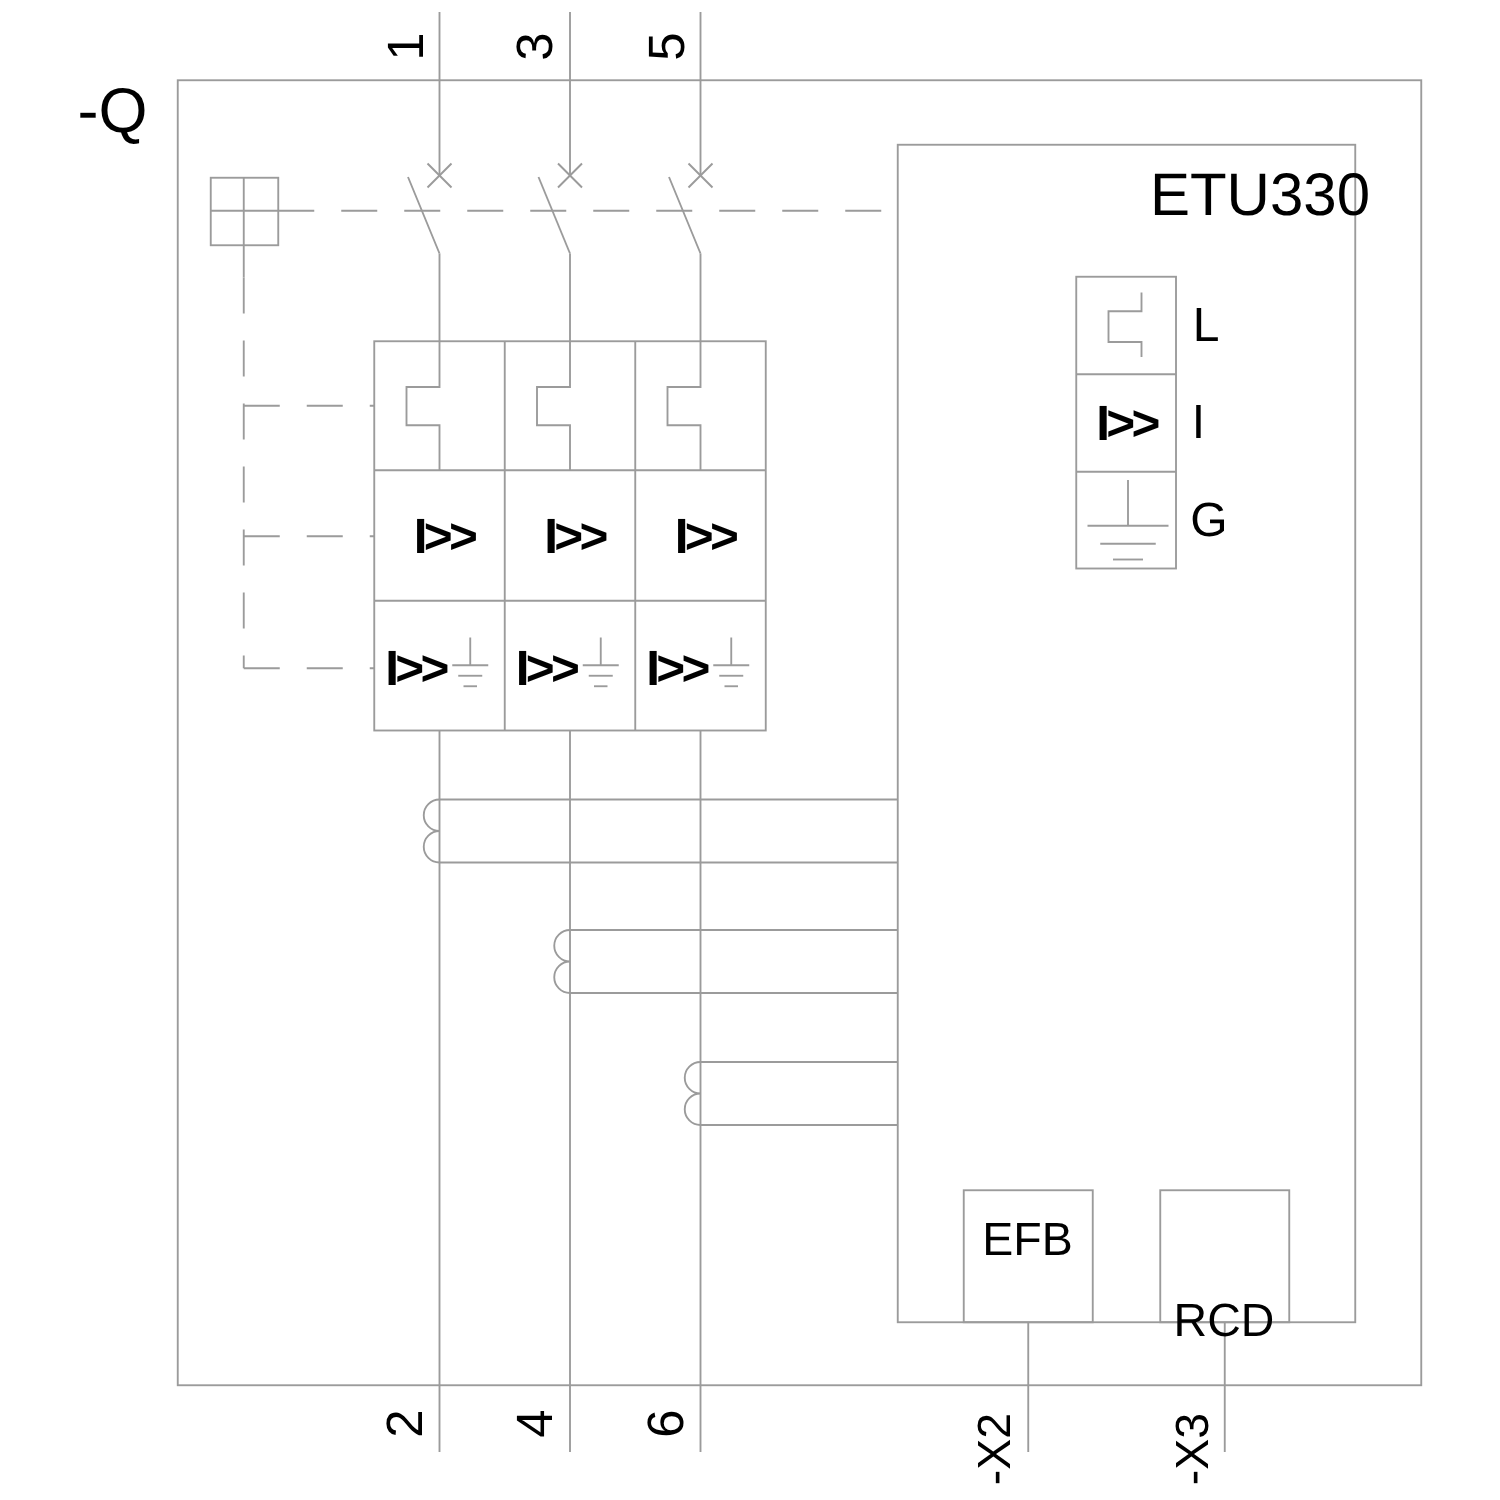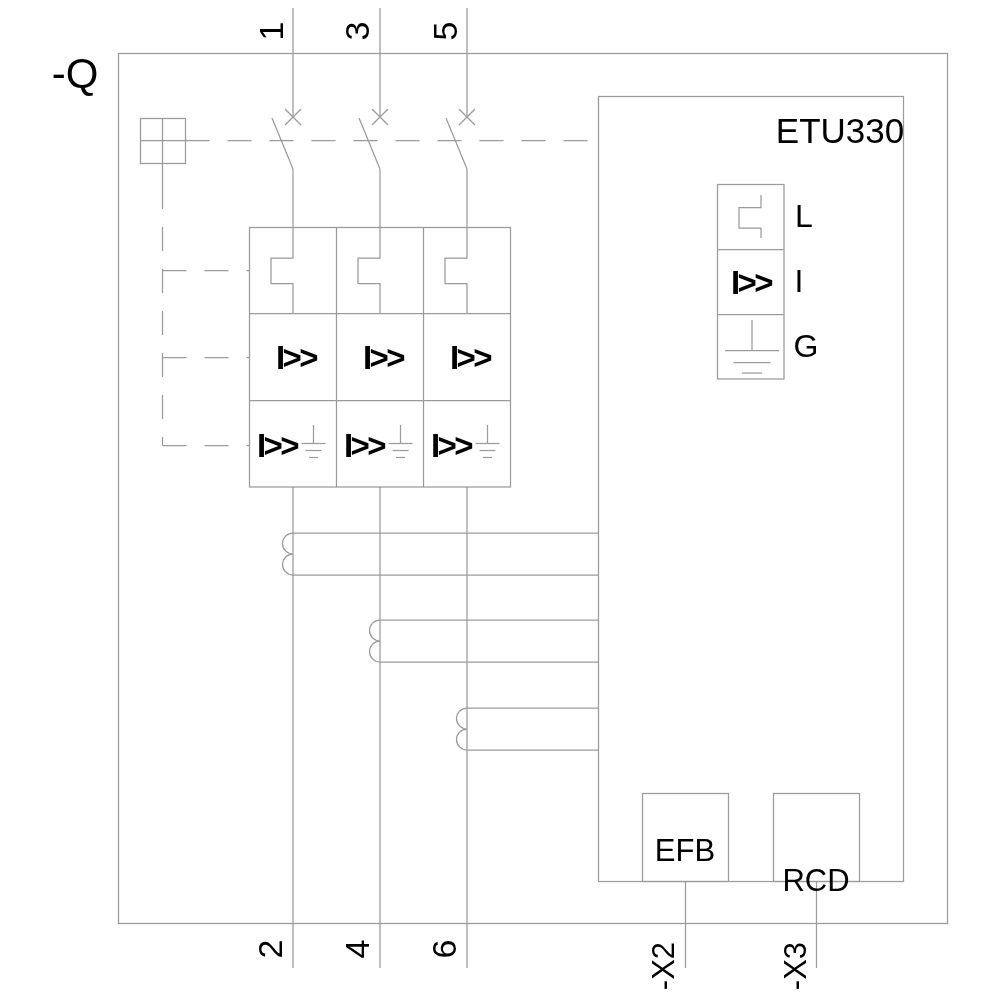--- a/index.html
+++ b/index.html
@@ -38,21 +38,21 @@
     white-space: nowrap;
     transform: translate(-50%, -50%);
     line-height: 1;
   }
   .rot {
     transform: translate(-50%, -50%) rotate(-90deg);
   }
   .sz-q   { font-size: 42px; }
   .sz-term{ font-size: 34px; }
   .sz-aux { font-size: 31px; }
-  .sz-etu { font-size: 35px; }
+  .sz-etu { font-size: 40px; }
   .sz-fn  { font-size: 32px; }
   .sz-mod { font-size: 31px; }
   .isym {
     font-size: 33px;
     font-weight: bold;
     letter-spacing: -2.5px;
   }
 </style>
 </head>
 <body>
@@ -198,21 +198,21 @@
   <div class="lbl sz-fn" style="left:806px; top:346px;">G</div>
 
   <div class="lbl isym" style="left:296px; top:357px;">I&gt;&gt;</div>
   <div class="lbl isym" style="left:383px; top:357px;">I&gt;&gt;</div>
   <div class="lbl isym" style="left:470px; top:357px;">I&gt;&gt;</div>
 
   <div class="lbl isym" style="left:277px; top:445px;">I&gt;&gt;</div>
   <div class="lbl isym" style="left:364px; top:445px;">I&gt;&gt;</div>
   <div class="lbl isym" style="left:451px; top:445px;">I&gt;&gt;</div>
 
-  <div class="lbl sz-mod" style="left:685px; top:850px;">EFB</div>
+  <div class="lbl sz-mod" style="left:685px; top:826px;">EFB</div>
   <div class="lbl sz-mod" style="left:816px; top:880px;">RCD</div>
 
   <div class="lbl rot sz-term" style="left:270px; top:949px;">2</div>
   <div class="lbl rot sz-term" style="left:357px; top:949px;">4</div>
   <div class="lbl rot sz-term" style="left:444px; top:949px;">6</div>
 
   <div class="lbl rot sz-aux" style="left:663px; top:966px;">-X2</div>
   <div class="lbl rot sz-aux" style="left:795px; top:966px;">-X3</div>
 
 </div>

